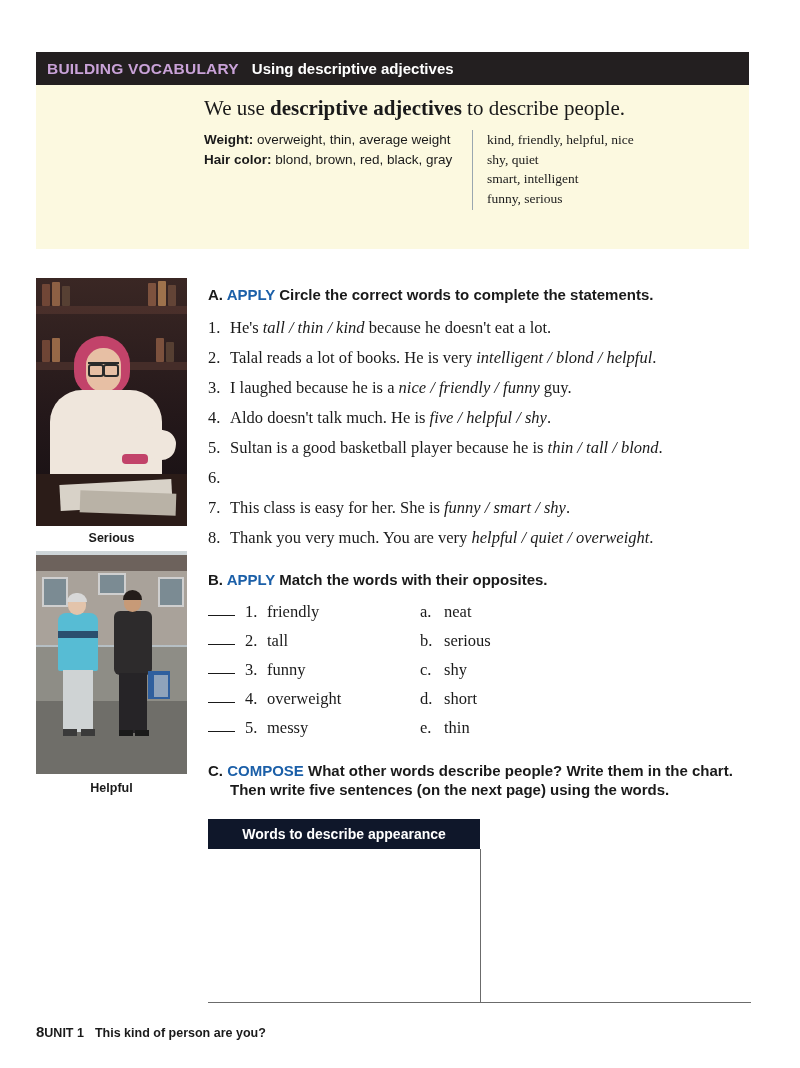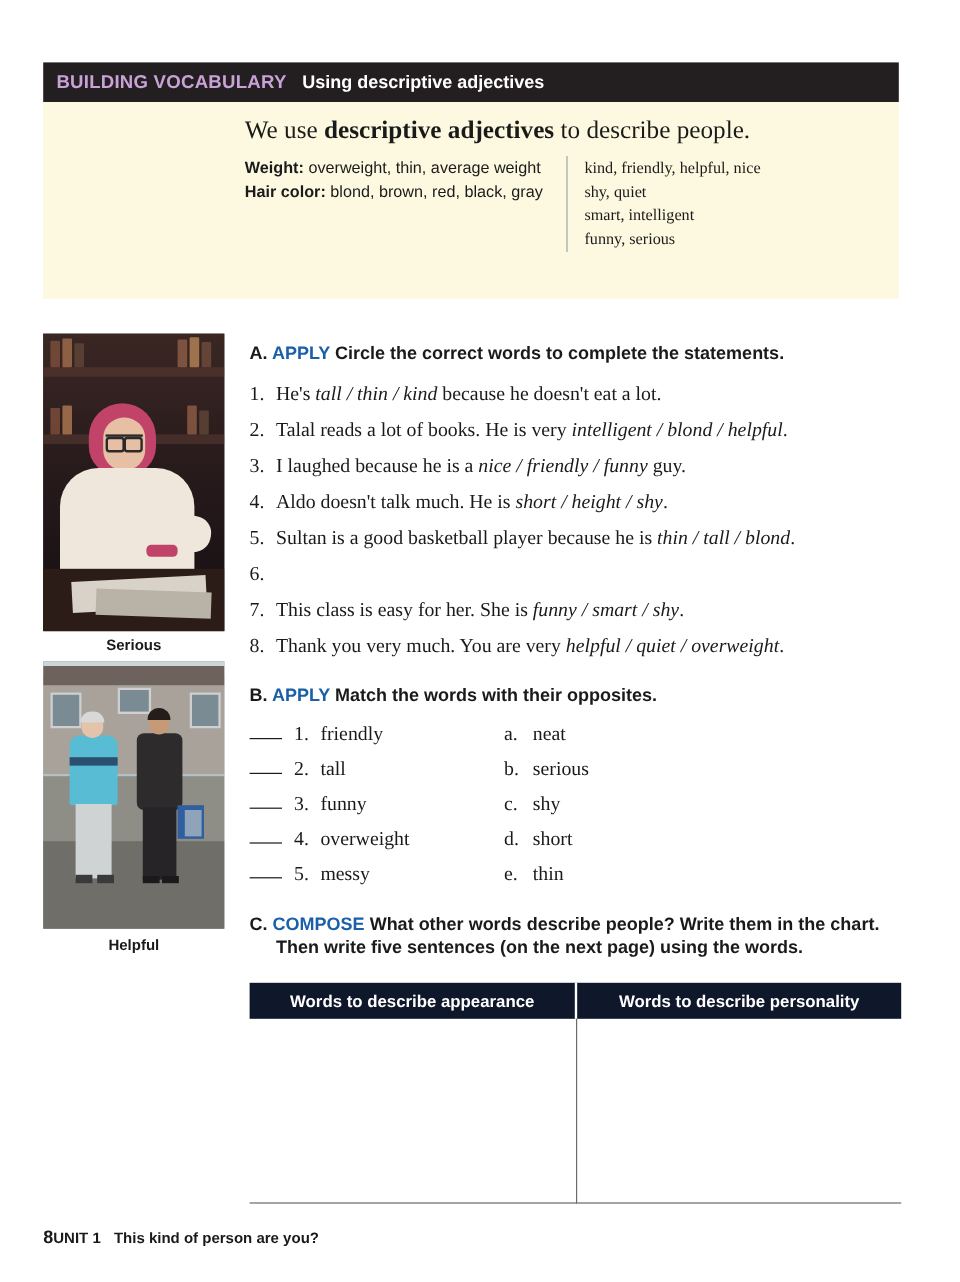--- a/index.html
+++ b/index.html
@@ -347,21 +347,21 @@
     <div class="item">
       <span class="item-num">2.</span>
       <span class="item-txt"><span>Talal reads a lot of books. He is very </span><i>intelligent / blond / helpful</i><span>.</span></span>
     </div>
     <div class="item">
       <span class="item-num">3.</span>
       <span class="item-txt"><span>I laughed because he is a </span><i>nice / friendly / funny</i><span> guy.</span></span>
     </div>
     <div class="item">
       <span class="item-num">4.</span>
-      <span class="item-txt"><span>Aldo doesn't talk much. He is </span><i>short / height / shy</i><span>.</span></span>
+      <span class="item-txt"><span>Aldo doesn't talk much. He is </span><i>five / helpful / shy</i><span>.</span></span>
     </div>
     <div class="item">
       <span class="item-num">5.</span>
       <span class="item-txt"><span>Sultan is a good basketball player because he is </span><i>thin / tall / blond</i><span>.</span></span>
     </div>
     <div class="item">
       <span class="item-num">6.</span>
     </div>
     <div class="item">
       <span class="item-num">7.</span>
@@ -438,21 +438,20 @@
     <span class="ex-letter">C.</span>
     <span class="ex-verb compose">COMPOSE</span>
     <span class="ex-instr">What other words describe people? Write them in the chart.</span>
   </div>
   <div class="ex-head" style="margin-left:22px; margin-top:2px;">Then write five sentences (on the next page) using the words.</div>
 </div>
 
 <div class="c-table">
   <div class="c-head">
     <div class="c1">Words to describe appearance</div>
-    <div class="c2">Words to describe personality</div>
   </div>
   <div class="c-body">
     <div class="c1"></div>
     <div class="c2"></div>
   </div>
 </div>
 
 <div class="footer">
   <span class="pg-num">8</span>
   <span class="pg-unit">UNIT 1</span>

